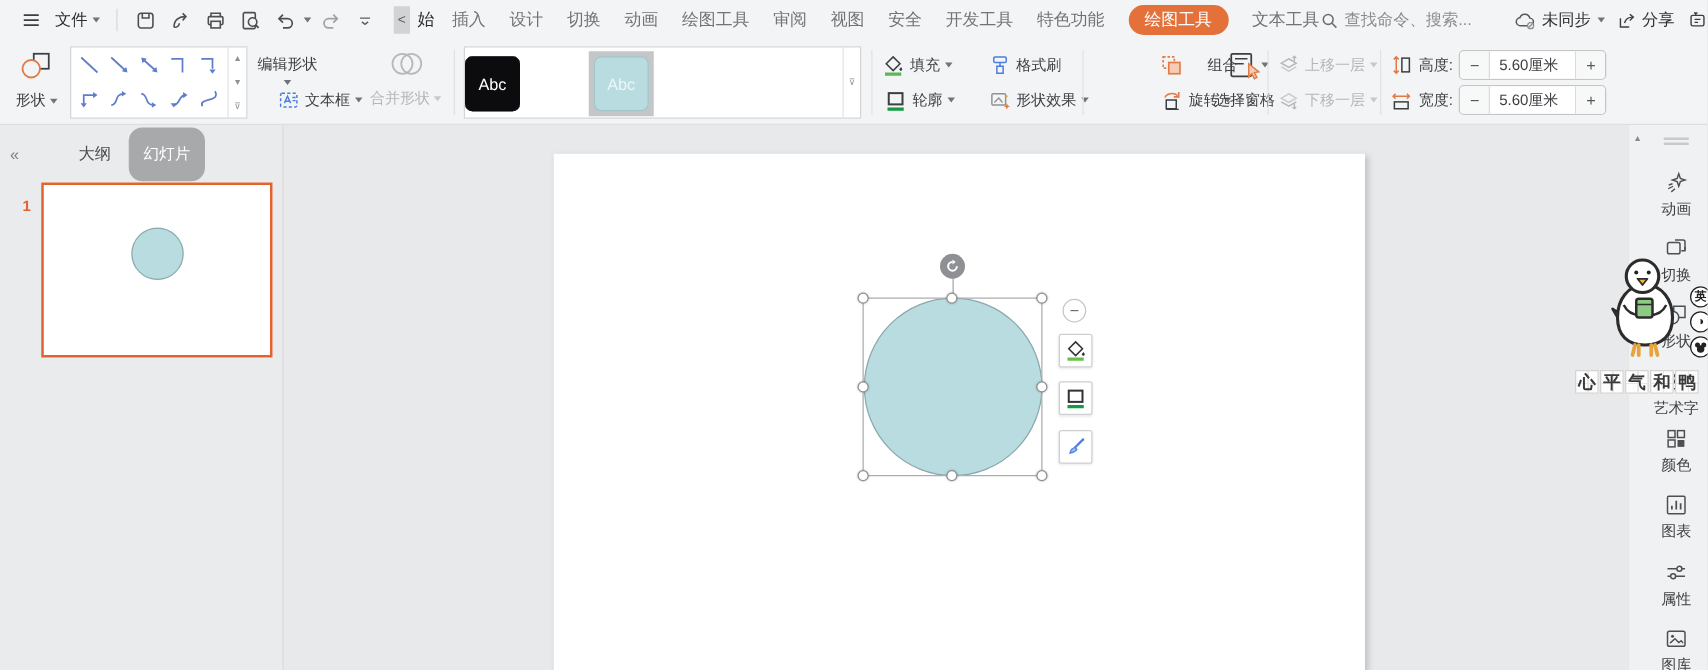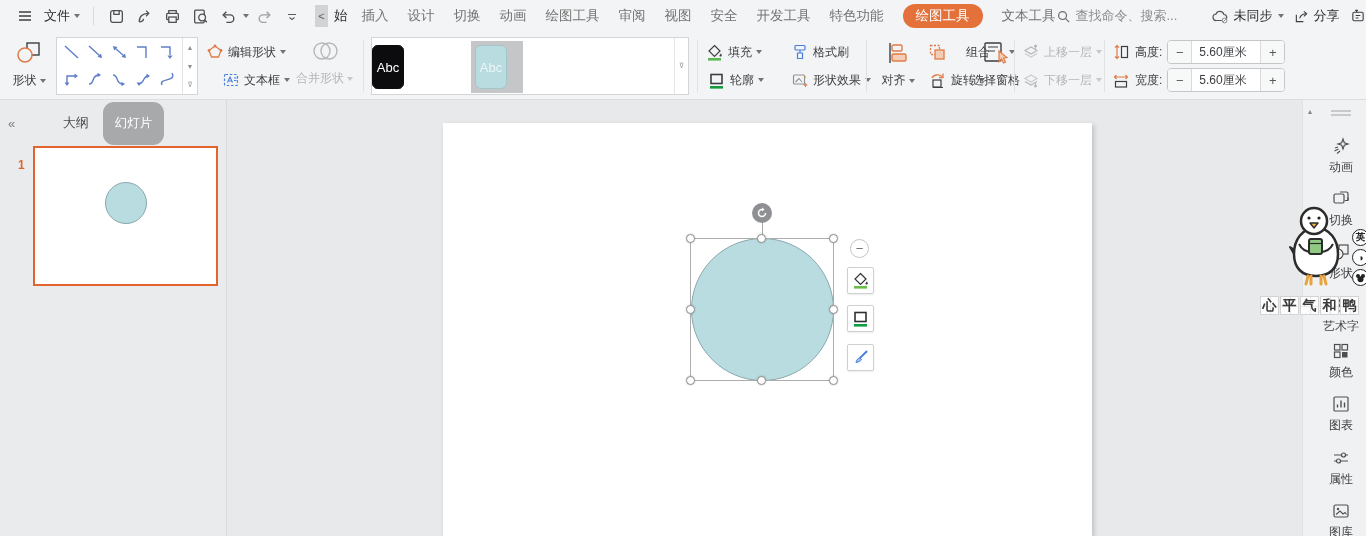--- a/index.html
+++ b/index.html
@@ -34,28 +34,28 @@
   .shapes-cap { display:flex; align-items:center; gap:3px; }
 
   .shape-gallery { position:absolute; left:56px; top:5px; width:142px; height:58px; background:#fff; border:1px solid #d4d5d7; display:flex; }
   .sg-grid { flex:1; display:grid; grid-template-columns:repeat(5,1fr); grid-template-rows:1fr 1fr; padding:1px 2px; }
   .sg-cell { display:flex; align-items:center; justify-content:center; }
   .sg-scroll { width:15px; border-left:1px solid #e3e4e5; display:flex; flex-direction:column; }
   .sg-sbtn { flex:1; display:flex; align-items:center; justify-content:center; font-size:7px; color:#8f9295; }
 
   .two-row-col { position:absolute; }
   .edit-col { left:206px; }
-  .edit-col .hrow:nth-child(1){ top:7px; } .edit-col .hrow:nth-child(2){ top:35px; }
+  .edit-col .hrow:nth-child(1){ top:7px;flex-direction:column; } .edit-col .hrow:nth-child(2){ top:35px; }
 
   .merge-col { position:absolute; left:296px; width:58px; }
   .merge-icon { position:absolute; left:14px; top:6px; }
   .merge-cap { position:absolute; top:38px; left:0; display:flex; align-items:center; gap:3px; }
 
   .abc-gallery { position:absolute; left:371px; top:5px; width:318px; height:58px; background:#fff; border:1px solid #d4d5d7; }
-  .abc-tile { position:absolute; top:7px; width:32px; height:44px; border:1px solid; border-radius:6px; display:flex; align-items:center; justify-content:center; font-size:13px; }
+  .abc-tile { position:absolute; top:7px; width:44px; height:44px; border:1px solid; border-radius:6px; display:flex; align-items:center; justify-content:center; font-size:13px; }
   .tile-sel-wrap { position:absolute; left:99px; top:3px; width:52px; height:52px; background:#c5c6c8; }
   .tile-sel-wrap .abc-tile { left:4px; top:4px; }
   .abc-expand { position:absolute; right:0; top:0; width:14px; height:56px; border-left:1px solid #e3e4e5; display:flex; align-items:center; justify-content:center; color:#8f9295; font-size:7px; }
 
   .fill-grid { position:absolute; left:705px; }
   .fill-grid .hrow { gap:4px; }
 
   .align-btn,.selpane-btn { position:absolute; top:4px; height:60px; display:flex; flex-direction:column; align-items:center; justify-content:space-between; padding:4px 0 7px; }
   .align-btn { left:872px; width:52px; }
   .selpane-btn { left:964px; width:64px; }
@@ -395,31 +395,20 @@
           <path d="M14.5 11.5 15.3 13.3 17 14 15.3 14.7 14.5 16.5 13.7 14.7 12 14 13.7 13.3z" fill="#e07b48"></path>
           <circle cx="14" cy="6" r="1" fill="#e0a23c"></circle>
         </svg>
       <span class="rlabel">形状效果</span>
       <span class="crt"></span>
     </span>
   </div>
 
   <div class="gsep" style="left:866px;"></div>
 
-  <div class="align-btn">
-    <svg width="26" height="26" viewBox="0 0 26 26" fill="none">
-        <path d="M5 3v20" stroke="#3c3f42" stroke-width="1.4"></path>
-        <rect x="7" y="5" width="10" height="6" rx="1.5" stroke="#e07b48" stroke-width="1.4"></rect>
-        <rect x="7" y="14" width="14" height="7" rx="1.5" fill="#f5cdb4" stroke="#e07b48" stroke-width="1.4"></rect>
-      </svg>
-    <span class="shapes-cap">
-        <span class="rlabel">对齐</span>
-        <span class="crt"></span>
-      </span>
-  </div>
 
   <span class="hrow" style="left:928px; top:7px;gap:19px;">
     <svg width="19" height="19" viewBox="0 0 19 19" fill="none">
         <rect x="2.5" y="2.5" width="9" height="9" stroke="#e07b48" stroke-width="1.3" stroke-dasharray="2 1.5"></rect>
         <rect x="7" y="7" width="9" height="9" fill="#f5cdb4" stroke="#e07b48" stroke-width="1.3"></rect>
       </svg>
     <span class="rlabel">组合</span>
     <span class="crt"></span>
   </span>
   <span class="hrow" style="left:928px; top:35px;">

